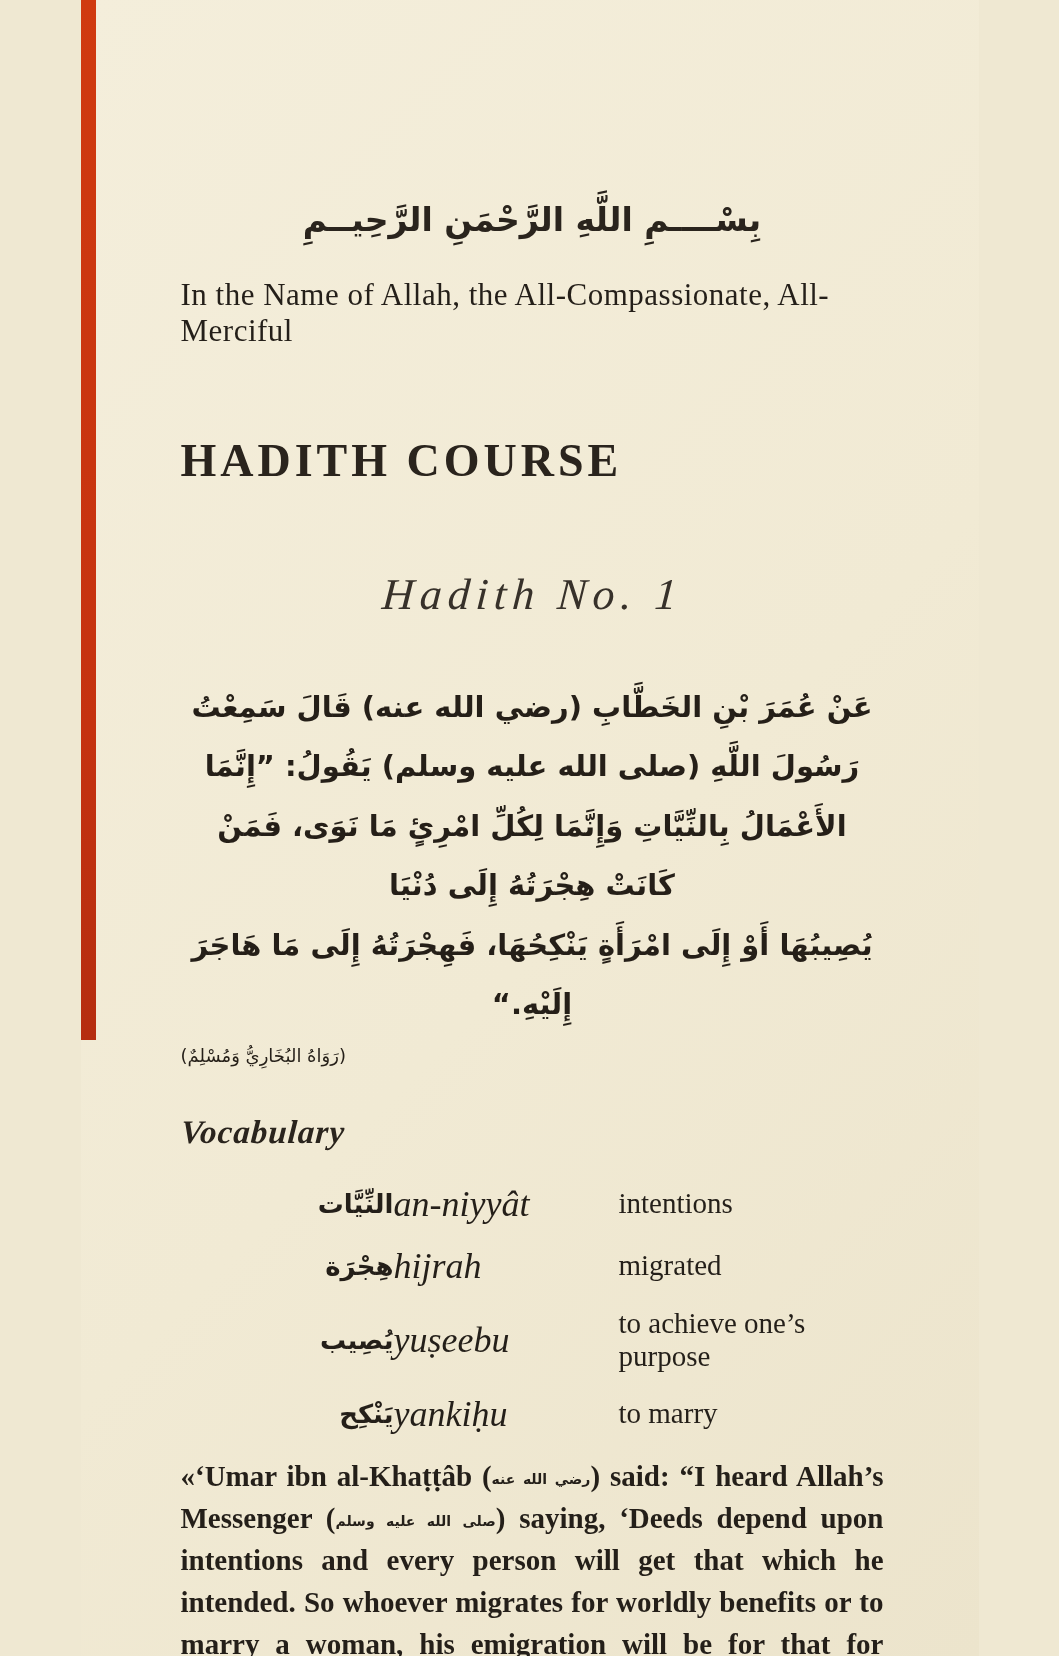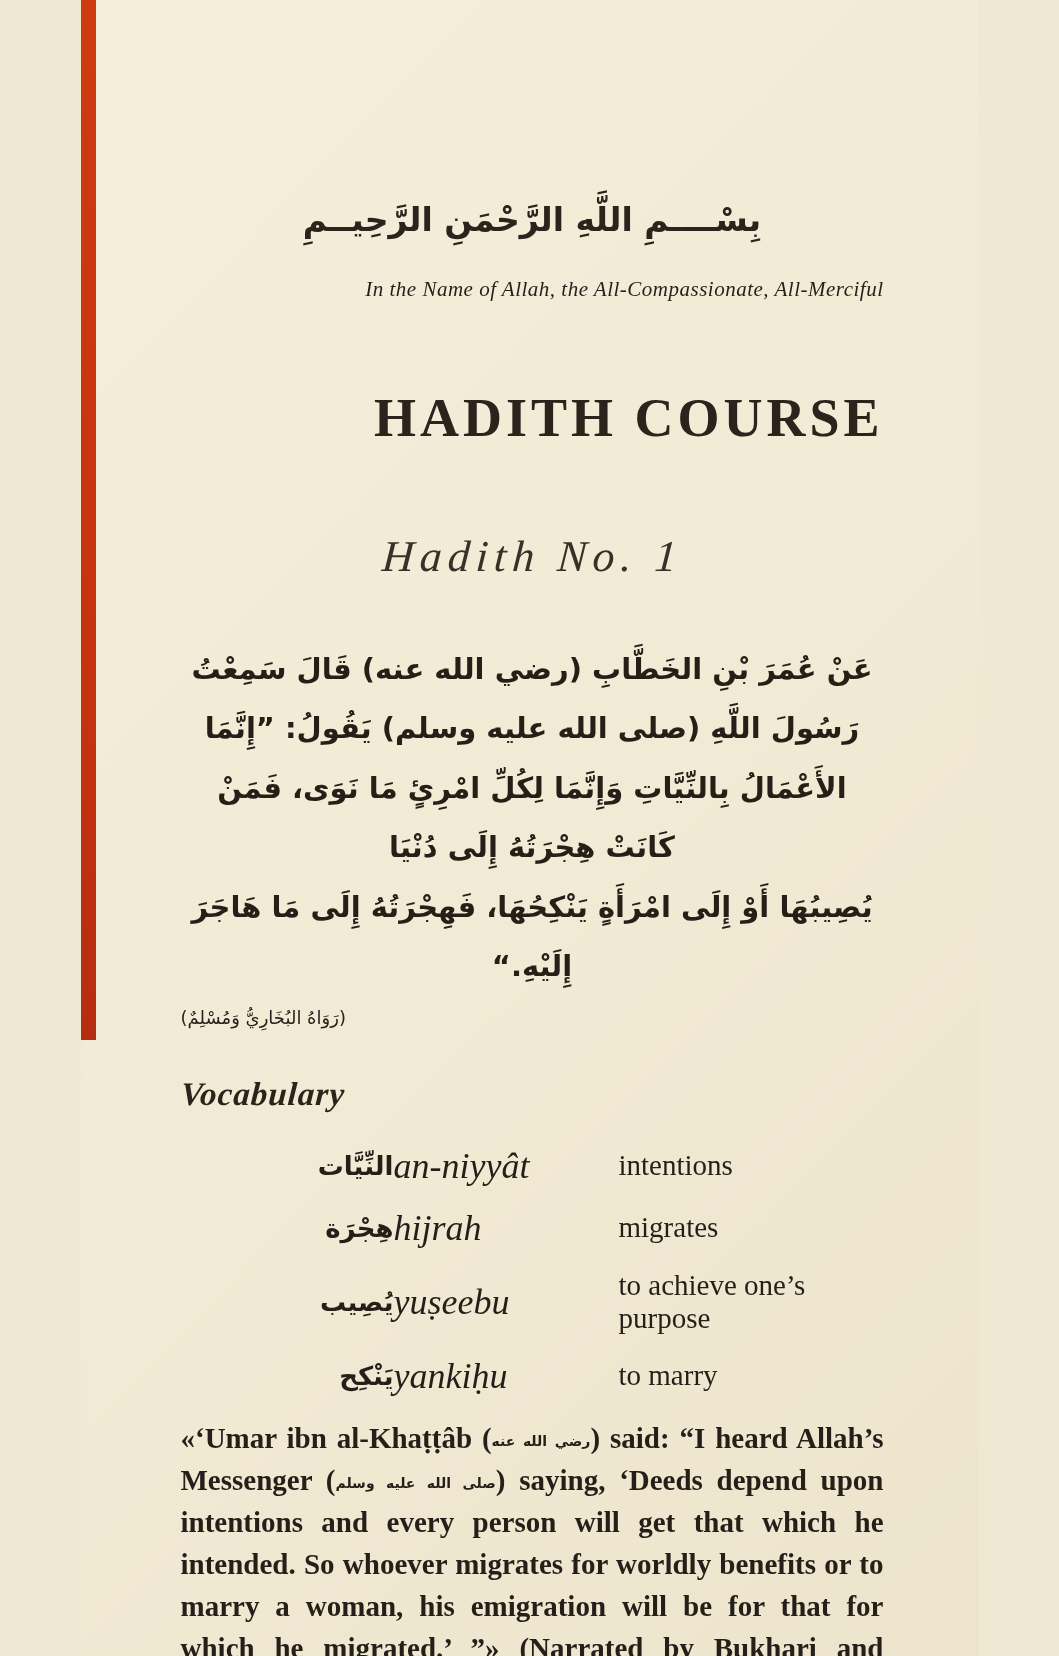--- a/index.html
+++ b/index.html
@@ -35,29 +35,28 @@
   }
   .basmala {
     margin-top: 200px;
     text-align: center;
     font-size: 33px;
     font-weight: bold;
     color: #2a241d;
   }
   .basmala-en {
     margin-top: 38px;
-    text-align: right;
-    font-style: italic;
-    font-size: 21px;
+    text-align: left;
+    font-size: 31px;
     letter-spacing: 0.5px;
   }
   .title {
     margin: 85px 0 0 0;
-    text-align: right;
-    font-size: 54px;
+    text-align: left;
+    font-size: 46px;
     font-weight: bold;
     letter-spacing: 4px;
     color: #2a241d;
   }
   .subtitle {
     margin-top: 82px;
     text-align: center;
     font-style: italic;
     font-size: 44px;
     letter-spacing: 6px;
@@ -155,21 +154,21 @@
 
       <div class="vocab-row">
         <span class="vocab-ar arabic">النِّيَّات</span>
         <span class="vocab-translit">an-niyyât</span>
         <span class="vocab-meaning">intentions</span>
       </div>
 
       <div class="vocab-row">
         <span class="vocab-ar arabic">هِجْرَة</span>
         <span class="vocab-translit">hijrah</span>
-        <span class="vocab-meaning">migrates</span>
+        <span class="vocab-meaning">migrated</span>
       </div>
 
       <div class="vocab-row">
         <span class="vocab-ar arabic">يُصِيب</span>
         <span class="vocab-translit">yuṣeebu</span>
         <span class="vocab-meaning">to achieve one’s purpose</span>
       </div>
 
       <div class="vocab-row">
         <span class="vocab-ar arabic">يَنْكِح</span>

